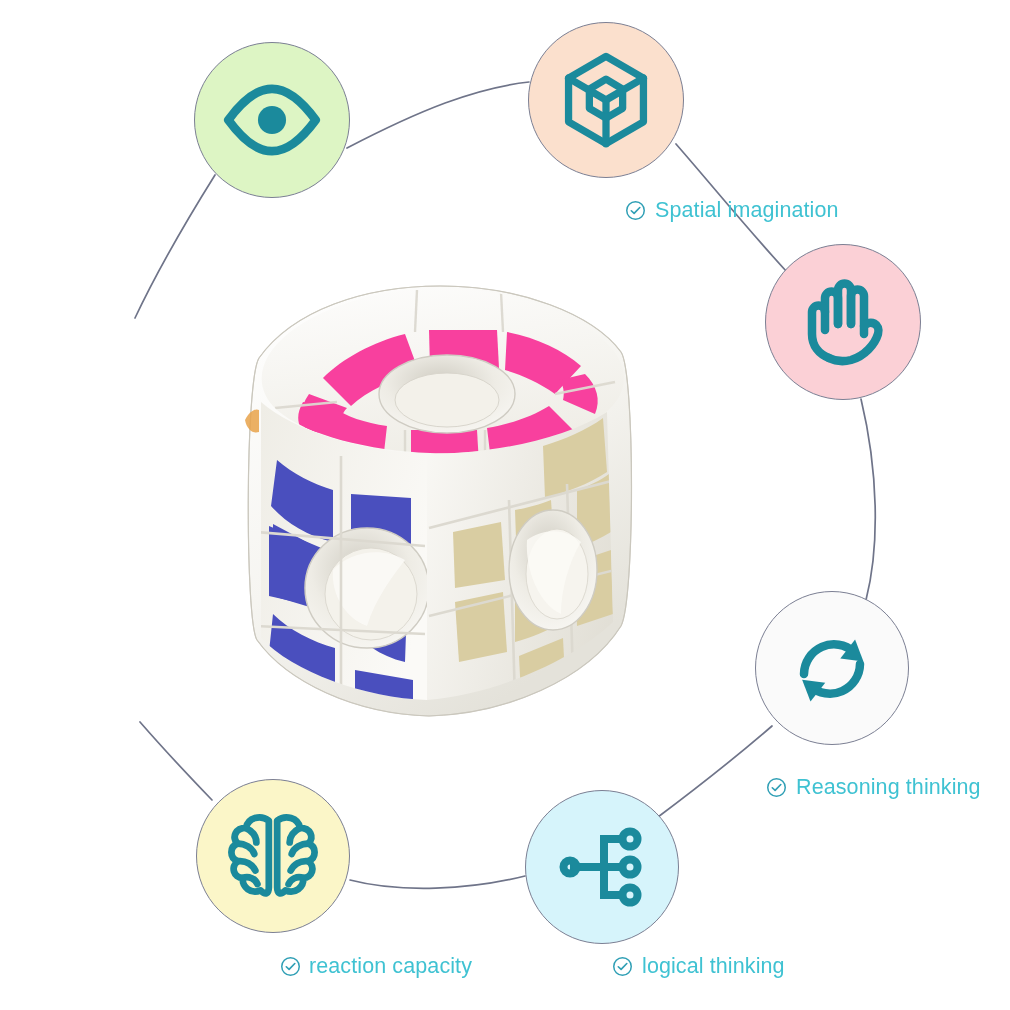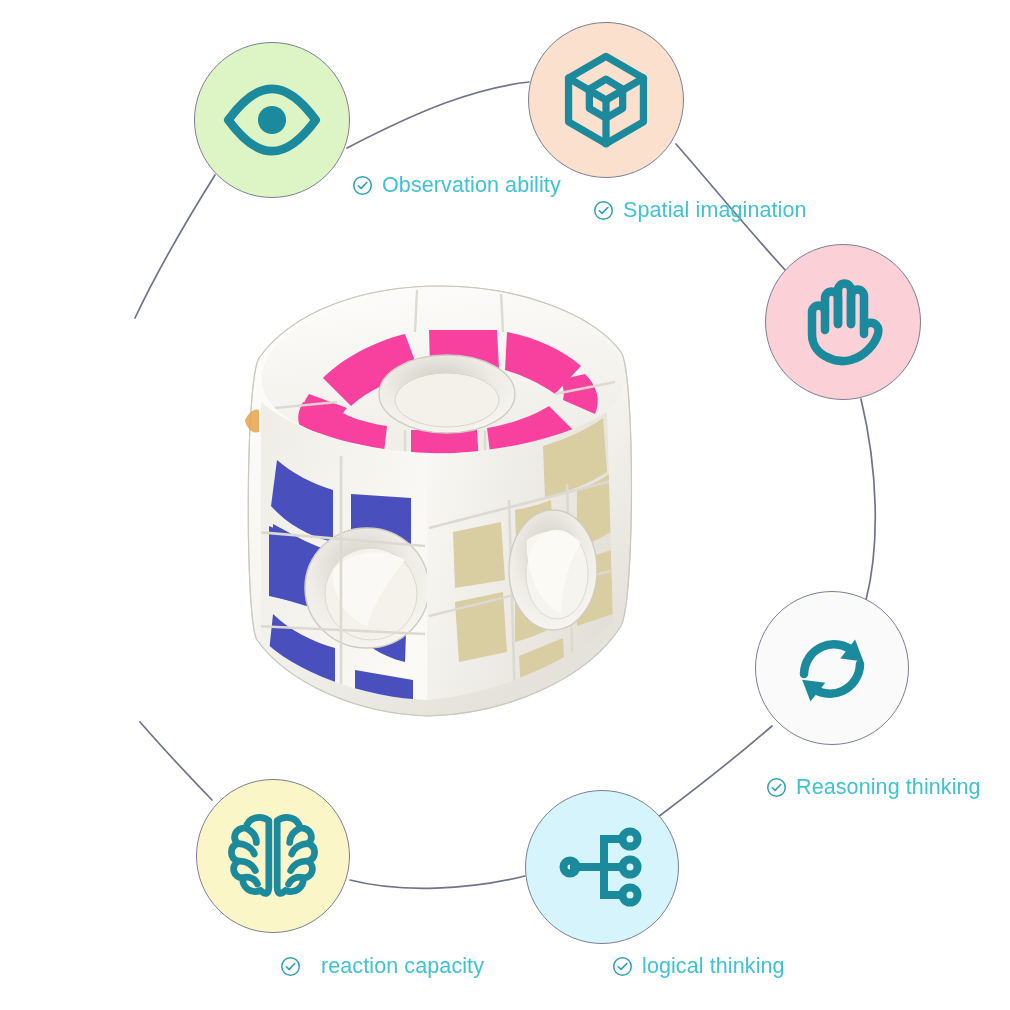--- a/index.html
+++ b/index.html
@@ -291,29 +291,22 @@
                  C92,41 92,52 84,55 C91,60 88,71 79,71
                  C80,80 71,87 62,83 C57,88 54,86 54,80 Z"></path>
         <path d="M76,23 C70,26 66,31 66,37"></path>
         <path d="M84,38 C77,38 70,42 68,48"></path>
         <path d="M84,55 C76,54 70,58 67,64"></path>
         <path d="M79,71 C73,69 67,72 65,77"></path>
       </g>
     </svg>
   </div>
 
-  <div class="label" style="left:352px; top:173px;">
-    <svg class="check" viewBox="0 0 24 24">
-      <circle cx="12" cy="12" r="10" fill="none" stroke="#2f9fb5" stroke-width="1.7"></circle>
-      <path d="M7.2,12.3 L10.4,15.3 L16.9,8.6" fill="none" stroke="#2f9fb5" stroke-width="1.9" stroke-linecap="round" stroke-linejoin="round"></path>
-    </svg>
-    <span class="lbl-text">Observation ability</span>
-  </div>
-
-  <div class="label" style="left:593px; top:198px;">
+
+  <div class="label" style="left:625px; top:198px;">
     <svg class="check" viewBox="0 0 24 24">
       <circle cx="12" cy="12" r="10" fill="none" stroke="#2f9fb5" stroke-width="1.7"></circle>
       <path d="M7.2,12.3 L10.4,15.3 L16.9,8.6" fill="none" stroke="#2f9fb5" stroke-width="1.9" stroke-linecap="round" stroke-linejoin="round"></path>
     </svg>
     <span class="lbl-text">Spatial imagination</span>
   </div>
 
 
   <div class="label" style="left:766px; top:775px;">
     <svg class="check" viewBox="0 0 24 24">
@@ -324,21 +317,21 @@
   </div>
 
   <div class="label" style="left:612px; top:954px;">
     <svg class="check" viewBox="0 0 24 24">
       <circle cx="12" cy="12" r="10" fill="none" stroke="#2f9fb5" stroke-width="1.7"></circle>
       <path d="M7.2,12.3 L10.4,15.3 L16.9,8.6" fill="none" stroke="#2f9fb5" stroke-width="1.9" stroke-linecap="round" stroke-linejoin="round"></path>
     </svg>
     <span class="lbl-text">logical thinking</span>
   </div>
 
-  <div class="label" style="left:280px; top:954px; gap:20px;">
+  <div class="label" style="left:280px; top:954px; gap:8px;">
     <svg class="check" viewBox="0 0 24 24">
       <circle cx="12" cy="12" r="10" fill="none" stroke="#2f9fb5" stroke-width="1.7"></circle>
       <path d="M7.2,12.3 L10.4,15.3 L16.9,8.6" fill="none" stroke="#2f9fb5" stroke-width="1.9" stroke-linecap="round" stroke-linejoin="round"></path>
     </svg>
     <span class="lbl-text">reaction capacity</span>
   </div>
 
 </div>
 
 </body></html>

